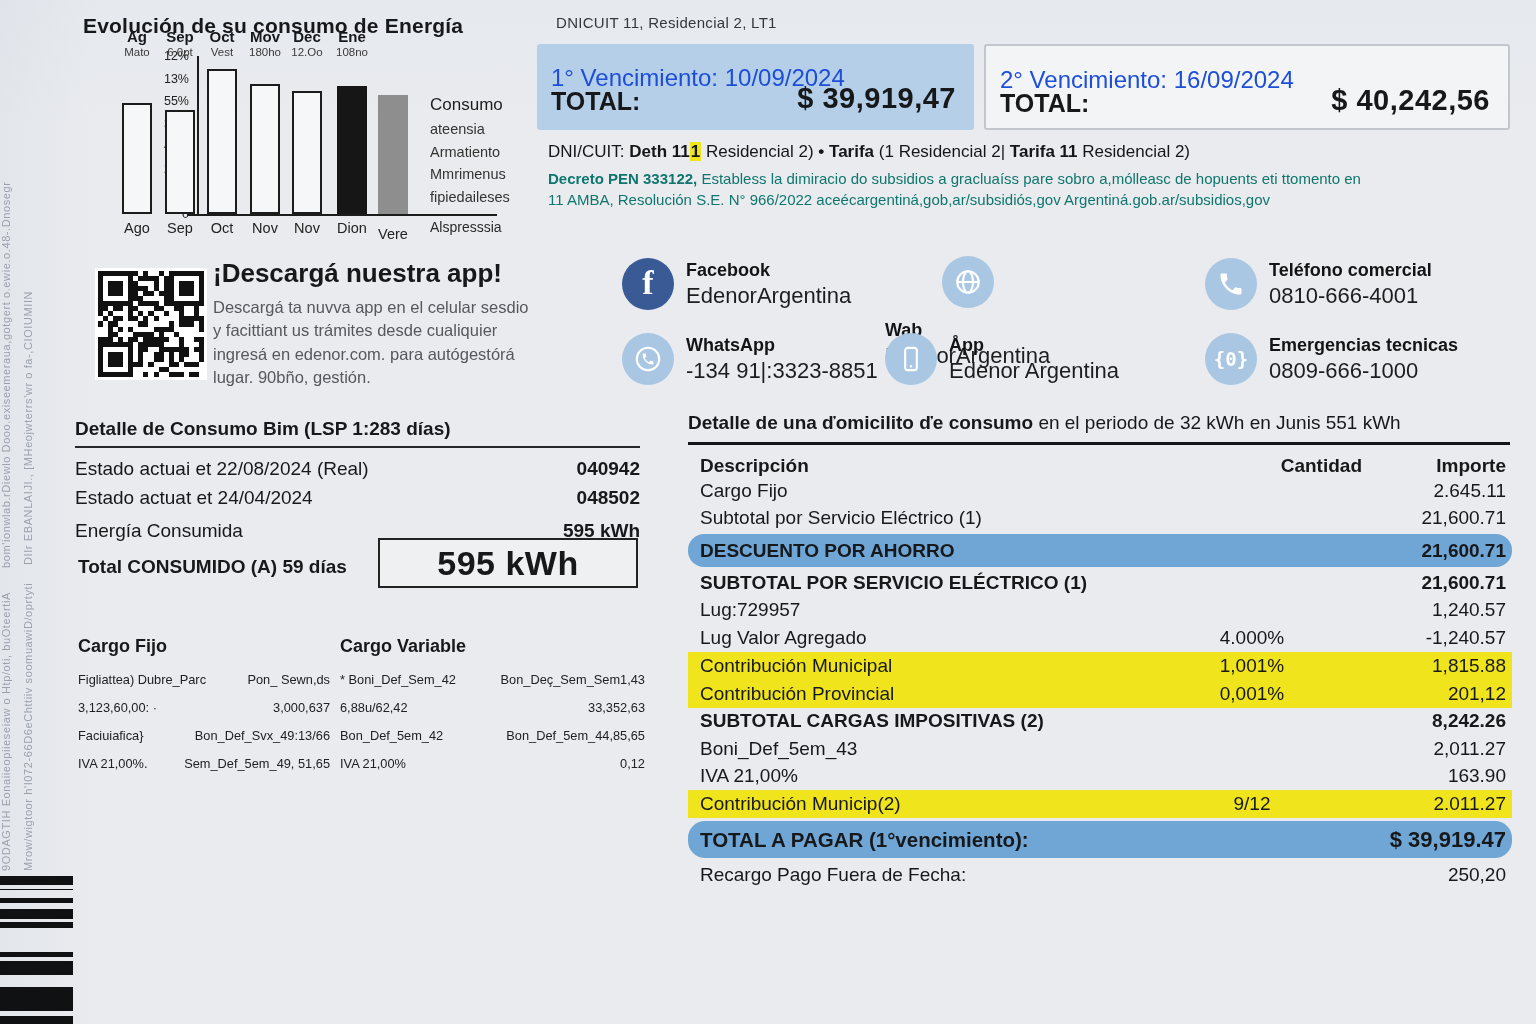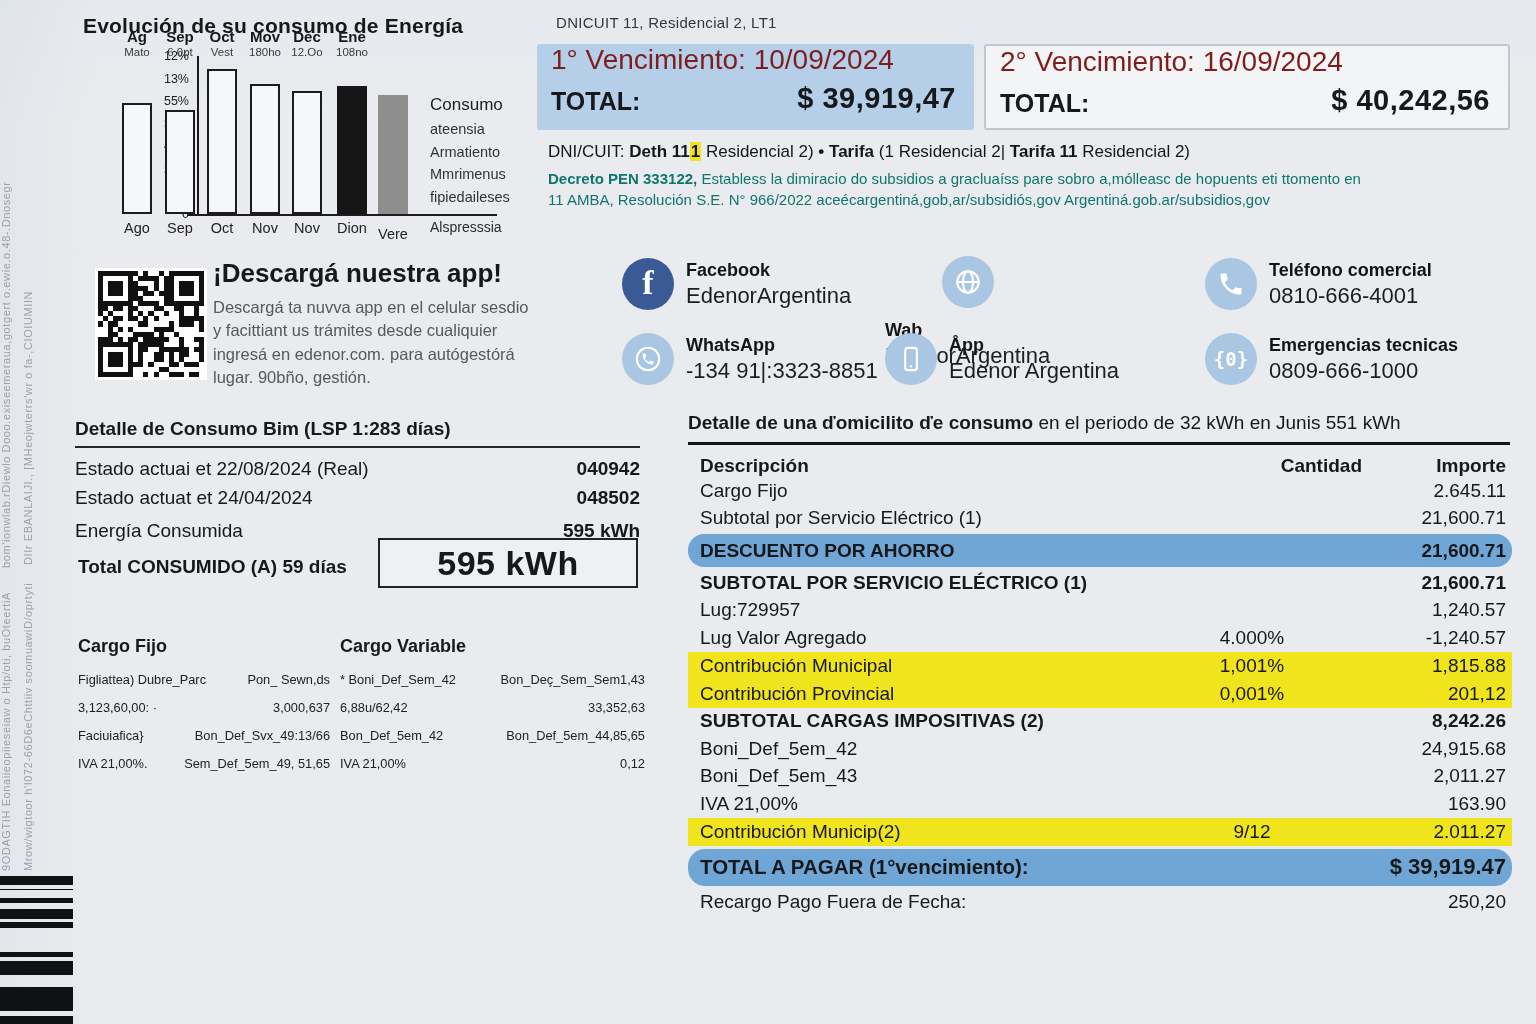--- a/index.html
+++ b/index.html
@@ -43,21 +43,21 @@
   #legend{position:absolute;left:355px;top:80px;line-height:1.55}
   #legend .lg0{font-size:17px;color:#1d1d1d}
   #legend .lgn{font-size:14.5px;color:#333}
   #legend-footer{position:absolute;left:355px;top:207px;font-size:14px;color:#2a2a2a}
 
   
   #account-line{left:556px;top:14px;font-size:15px;color:#35373b;letter-spacing:.3px}
   .due-box{position:absolute;top:44px;height:86px;border-radius:3px}
   #due1{left:537px;width:437px;background:#b5cfe9}
   #due2{left:984px;width:526px;background:#f3f4f6;border:2px solid #c2c6cd;box-sizing:border-box}
-  .due-date{position:absolute;left:14px;top:0;font-size:28px;color:#7f1d1d}
+  .due-date{position:absolute;left:14px;top:20px;font-size:24px;color:#1d4ed8}
   .due-total-lab{position:absolute;left:14px;top:43px;font-size:25px;font-weight:bold}
   .due-amount{position:absolute;right:18px;top:38px;font-size:29px;font-weight:bold;letter-spacing:.5px}
 
   #dni-line{left:548px;top:142px;font-size:17px;color:#151617}
   #dni-line .hl{background:#f0e41c;padding:0 1px}
   #decree{left:548px;top:168px;width:832px;font-size:15px;line-height:1.4;color:#0f766e}
 
   
   #qr{left:95px;top:268px;width:112px;height:112px;background:#fff;padding:3px;box-sizing:border-box}
   #qr .qrow{display:flex}
@@ -917,25 +917,20 @@
         <div class="c0">Contribución Provincial</div>
         <div class="c1">0,001%</div>
         <div class="c2">201,12</div>
       </div>
       <div class="irow inv-grid bold">
         <div class="c0">SUBTOTAL CARGAS IMPOSITIVAS (2)</div>
         <div class="c1"></div>
         <div class="c2">8,242.26</div>
       </div>
       <div class="irow inv-grid normal">
-        <div class="c0">Boni_Def_5em_42</div>
-        <div class="c1"></div>
-        <div class="c2">24,915.68</div>
-      </div>
-      <div class="irow inv-grid normal">
         <div class="c0">Boni_Def_5em_43</div>
         <div class="c1"></div>
         <div class="c2">2,011.27</div>
       </div>
       <div class="irow inv-grid normal">
         <div class="c0">IVA 21,00%</div>
         <div class="c1"></div>
         <div class="c2">163.90</div>
       </div>
       <div class="irow inv-grid yellow">

